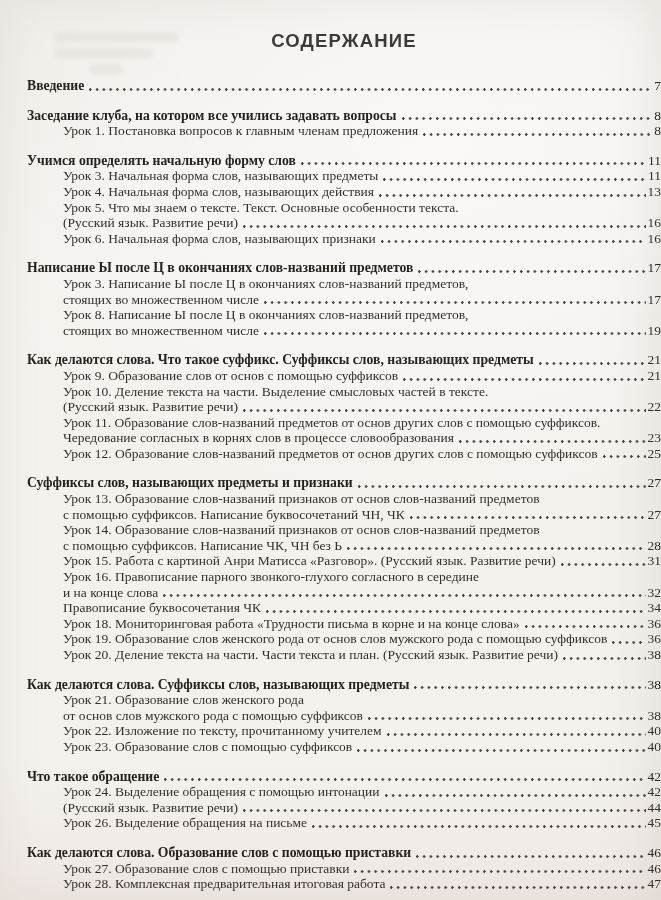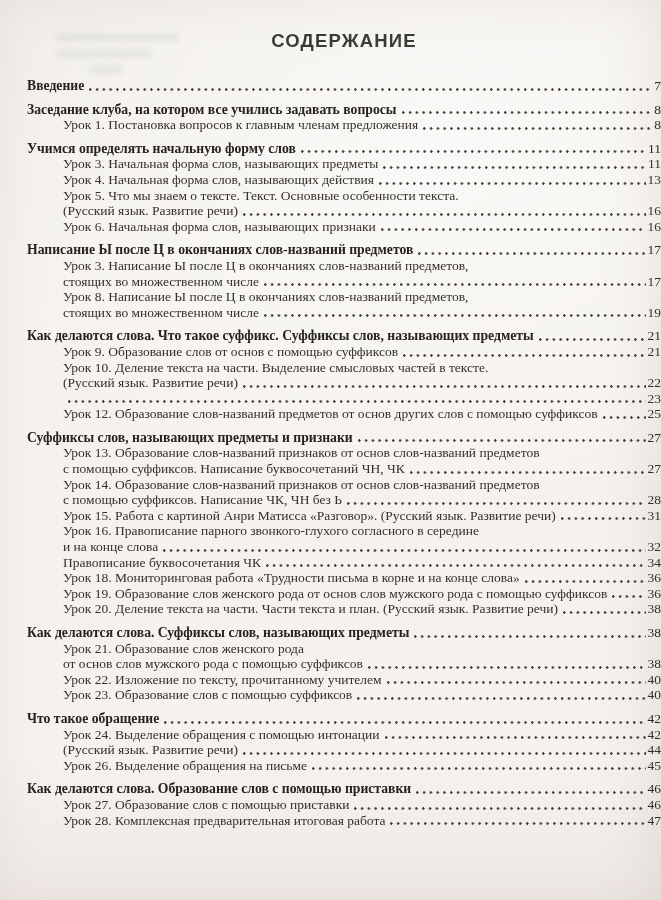--- a/index.html
+++ b/index.html
@@ -54,21 +54,21 @@
     display: flex;
     align-items: baseline;
     line-height: 15.6px;
     font-size: 13.5px;
     white-space: nowrap;
   }
   .row.section {
     font-weight: bold;
     font-size: 13.7px;
     color: #26231f;
-    margin-top: 8px;
+    margin-top: 14px;
   }
   .row.lesson, .row.cont {
     padding-left: 36px;
   }
   .txt {
     white-space: nowrap;
     flex: 0 1 auto;
     overflow: hidden;
   }
   .dots {
@@ -175,21 +175,25 @@
         <span class="pg">21</span>
       </div>
       <div class="row lesson">
         <span class="txt">Урок 10. Деление текста на части. Выделение смысловых частей в тексте.</span>
       </div>
       <div class="row cont">
         <span class="txt">(Русский язык. Развитие речи)</span>
         <span class="dots"></span>
         <span class="pg">22</span>
       </div>
-      <div class="row cont">
+      <div class="row lesson">
+        <span class="txt">Урок 11. Образование слов-названий предметов от основ других слов с помощью суффиксов.</span>
+      </div>
+      <div class="row cont">
+        <span class="txt">Чередование согласных в корнях слов в процессе словообразования</span>
         <span class="dots"></span>
         <span class="pg">23</span>
       </div>
       <div class="row lesson">
         <span class="txt">Урок 12. Образование слов-названий предметов от основ других слов с помощью суффиксов</span>
         <span class="dots"></span>
         <span class="pg">25</span>
       </div>
       <div class="row section">
         <span class="txt">Суффиксы слов, называющих предметы и признаки</span>

